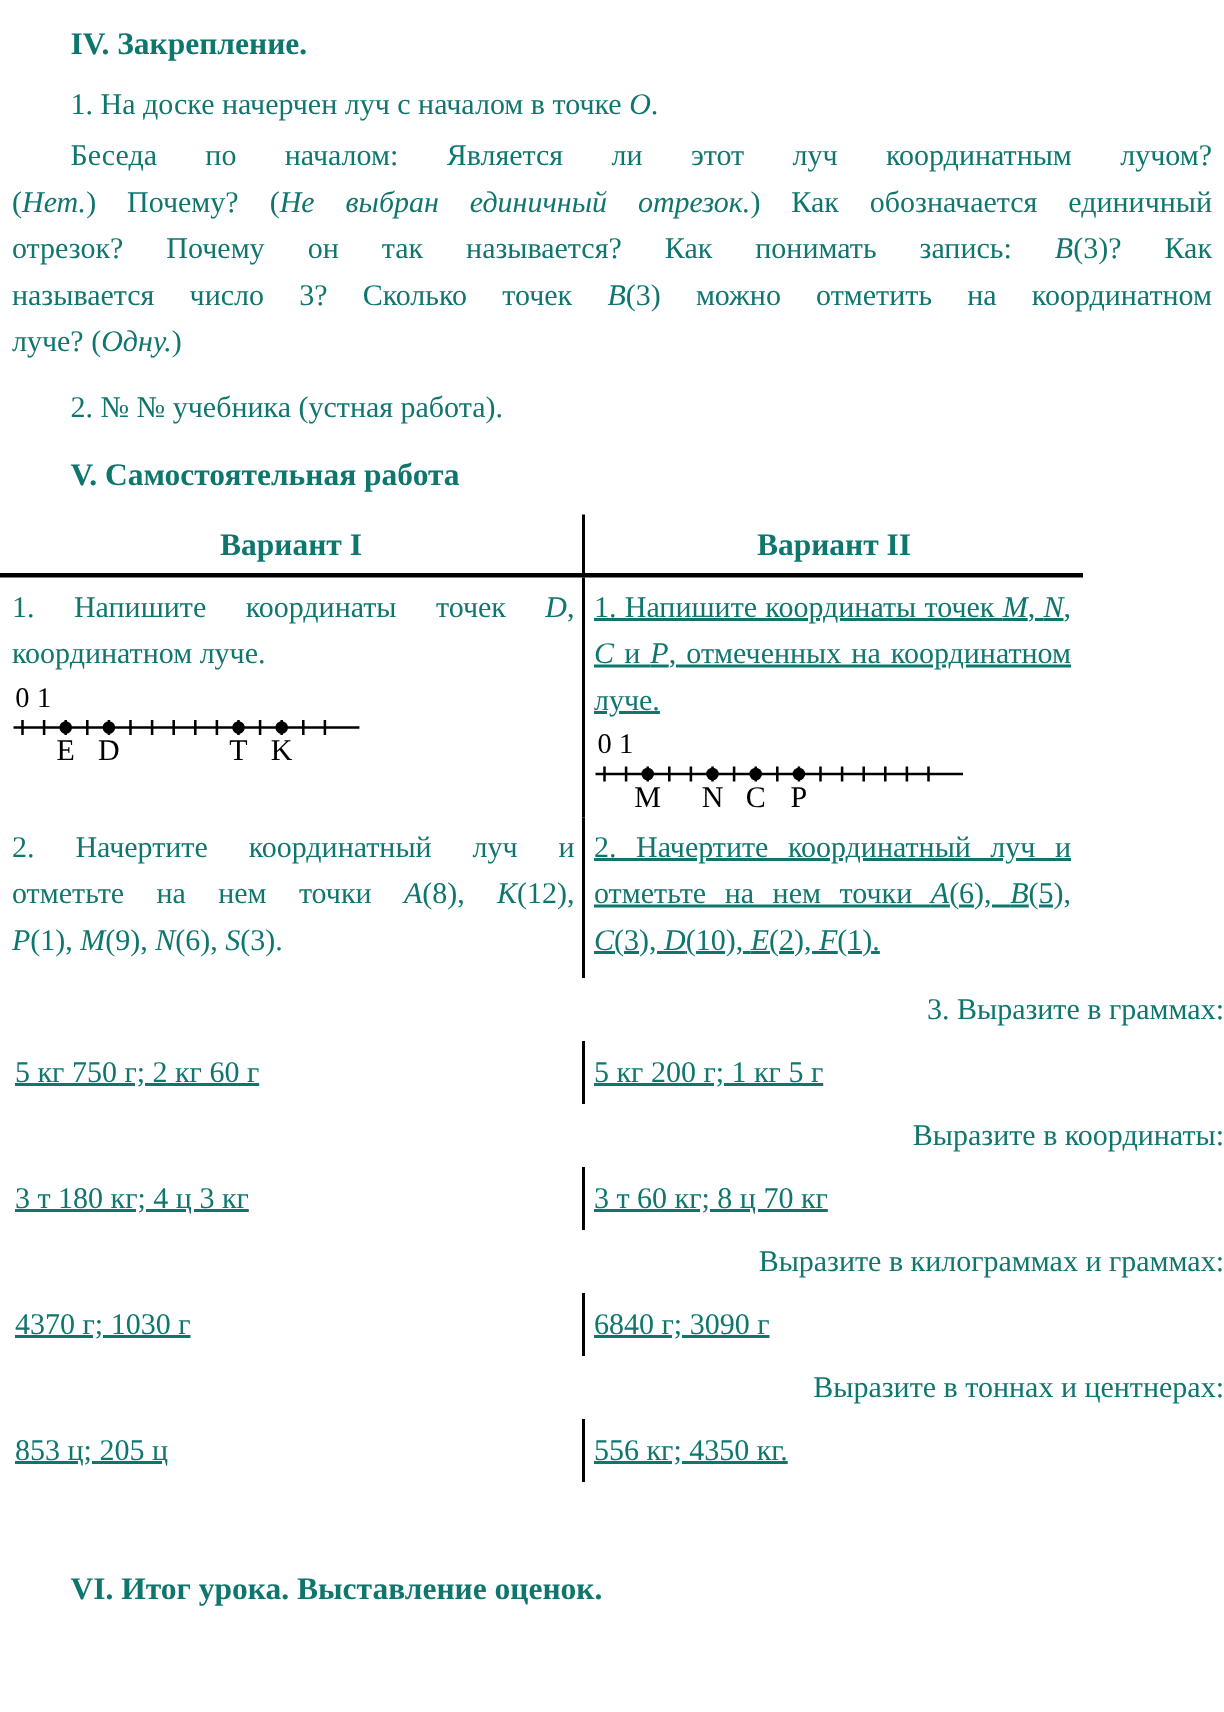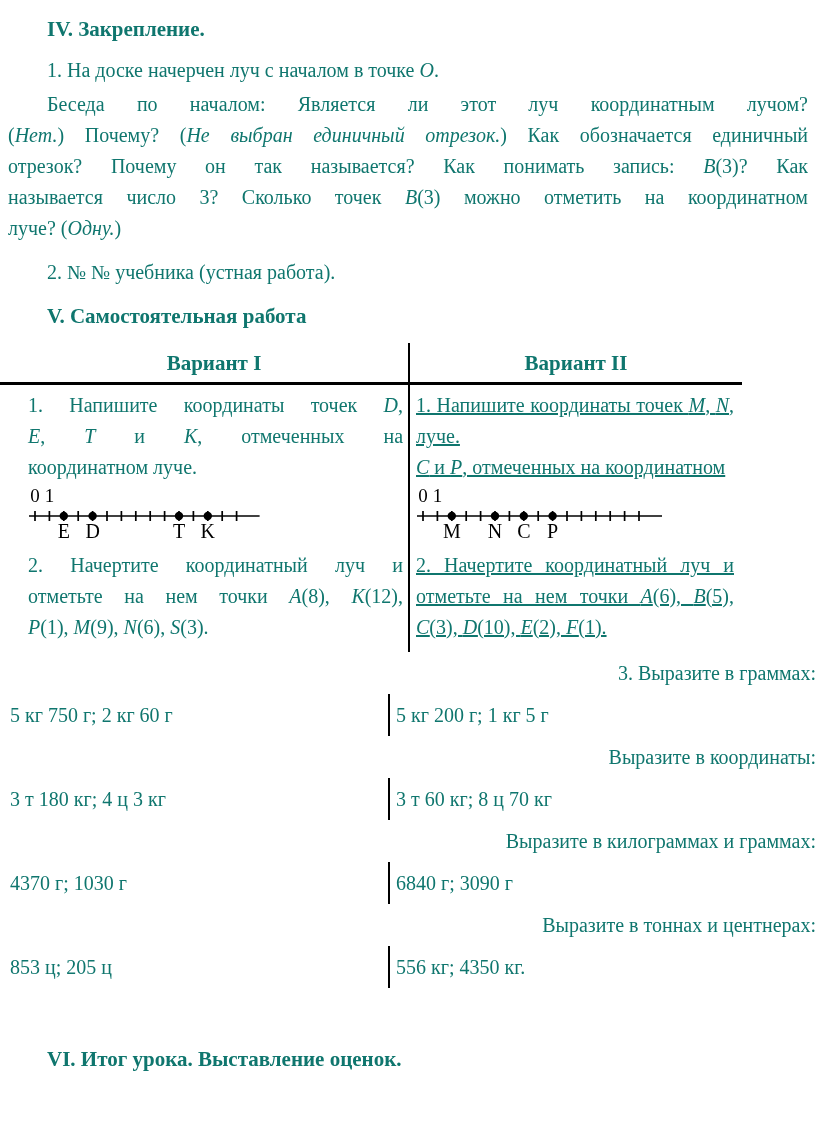--- a/index.html
+++ b/index.html
@@ -13,34 +13,34 @@
   .hdg{font-weight:bold;font-size:21px;line-height:26px;}
   .ind{margin-left:39px;}
   .item{margin-top:13px;text-indent:39px;line-height:30px;}
   .para{margin-top:4px;line-height:31px;}
   .jlines > div{text-align:justify;text-align-last:justify;}
   .jlines > div:last-child{text-align-last:left;}
   .p-ind > div:first-child{padding-left:39px;}
   .h-v{margin-top:16px;}
   
   .tbl{margin:14px -8px 0 -8px;width:816px;}
-  .trow{display:flex;width:722px;padding-left:20px;}
+  .trow{display:flex;width:722px;}
   .cell-l{width:390px;box-sizing:border-box;border-right:2px solid #000;}
   .cell-r{flex:1;box-sizing:border-box;}
   .hdr .cell-l,.hdr .cell-r{
     text-align:center;text-align-last:center;font-weight:bold;font-size:21px;
     padding:8px 0 6px 0;
   }
   .hdr{border-bottom:3px solid #000;}
   .taskrow .cell-l{padding:5px 5px 4px 8px;line-height:31px;}
   .taskrow .cell-r{padding:5px 8px 4px 6px;line-height:31px;text-decoration:underline;}
   .ray-wrap{margin-top:3px;height:55px;}
   .task2 .cell-l{padding-bottom:9px;}
   .task2 .cell-r{padding-bottom:9px;}
-  .convrow{display:flex;width:718px;height:42px;line-height:42px;}
+  .convrow{display:flex;width:718px;height:42px;line-height:42px;text-decoration:underline;}
   .convrow .cl{width:390px;box-sizing:border-box;border-right:2px solid #000;padding-left:10px;}
   .convrow .cr{flex:1;padding-left:6px;}
   .promptrow{height:42px;line-height:42px;text-align:right;width:816px;}
   .h-vi{margin-top:58px;}
   svg text{font-family:"Liberation Serif","DejaVu Serif",serif;}
 </style>
 </head>
 <body>
 
 <div class="page">
@@ -65,21 +65,20 @@
 
     <div class="trow hdr">
       <div class="cell-l">Вариант I</div>
       <div class="cell-r">Вариант II</div>
     </div>
 
     <div class="trow taskrow task1">
       <div class="cell-l">
         <div class="jlines">
             <div><span>1. Напишите координаты точек </span><span class="run-i">D</span><span>,</span></div>
-            <div><span class="run-i">Е</span><span>, </span><span class="run-i">Т</span><span> и </span><span class="run-i">К</span><span>, отмеченных на</span></div>
             <div><span>координатном луче.</span></div>
           </div>
         <div class="ray-wrap"><svg width="232.6" height="55" viewBox="0 0 232.6 55">
               <line x1="1" y1="30" x2="231.6" y2="30" stroke="#000" stroke-width="1.7"></line>
               <line x1="7" y1="25" x2="7" y2="35" stroke="#000" stroke-width="1.7"></line>
               <line x1="21.4" y1="25" x2="21.4" y2="35" stroke="#000" stroke-width="1.7"></line>
               <line x1="35.8" y1="25" x2="35.8" y2="35" stroke="#000" stroke-width="1.7"></line>
               <line x1="50.2" y1="25" x2="50.2" y2="35" stroke="#000" stroke-width="1.7"></line>
               <line x1="64.6" y1="25" x2="64.6" y2="35" stroke="#000" stroke-width="1.7"></line>
               <line x1="79" y1="25" x2="79" y2="35" stroke="#000" stroke-width="1.7"></line>
@@ -100,22 +99,22 @@
               <text x="64.6" y="52" text-anchor="middle" font-size="20" fill="#000">D</text>
               <circle cx="151" cy="30" r="4.2" fill="#000"></circle>
               <text x="151" y="52" text-anchor="middle" font-size="20" fill="#000">T</text>
               <circle cx="179.8" cy="30" r="4.2" fill="#000"></circle>
               <text x="179.8" y="52" text-anchor="middle" font-size="20" fill="#000">K</text>
             </svg></div>
       </div>
       <div class="cell-r">
         <div class="jlines">
             <div><span>1. Напишите координаты точек </span><span class="run-i">М</span><span>, </span><span class="run-i">N</span><span>,</span></div>
+            <div><span class="run-i">С</span><span> и </span><span class="run-i">Р</span><span>, отмеченных на координатном</span></div>
             <div><span>луче.</span></div>
-            <div><span class="run-i">С</span><span> и </span><span class="run-i">Р</span><span>, отмеченных на координатном</span></div>
           </div>
         <div class="ray-wrap"><svg width="247" height="55" viewBox="0 0 247 55">
               <line x1="1" y1="30" x2="246" y2="30" stroke="#000" stroke-width="1.7"></line>
               <line x1="7" y1="25" x2="7" y2="35" stroke="#000" stroke-width="1.7"></line>
               <line x1="21.4" y1="25" x2="21.4" y2="35" stroke="#000" stroke-width="1.7"></line>
               <line x1="35.8" y1="25" x2="35.8" y2="35" stroke="#000" stroke-width="1.7"></line>
               <line x1="50.2" y1="25" x2="50.2" y2="35" stroke="#000" stroke-width="1.7"></line>
               <line x1="64.6" y1="25" x2="64.6" y2="35" stroke="#000" stroke-width="1.7"></line>
               <line x1="79" y1="25" x2="79" y2="35" stroke="#000" stroke-width="1.7"></line>
               <line x1="93.4" y1="25" x2="93.4" y2="35" stroke="#000" stroke-width="1.7"></line>

